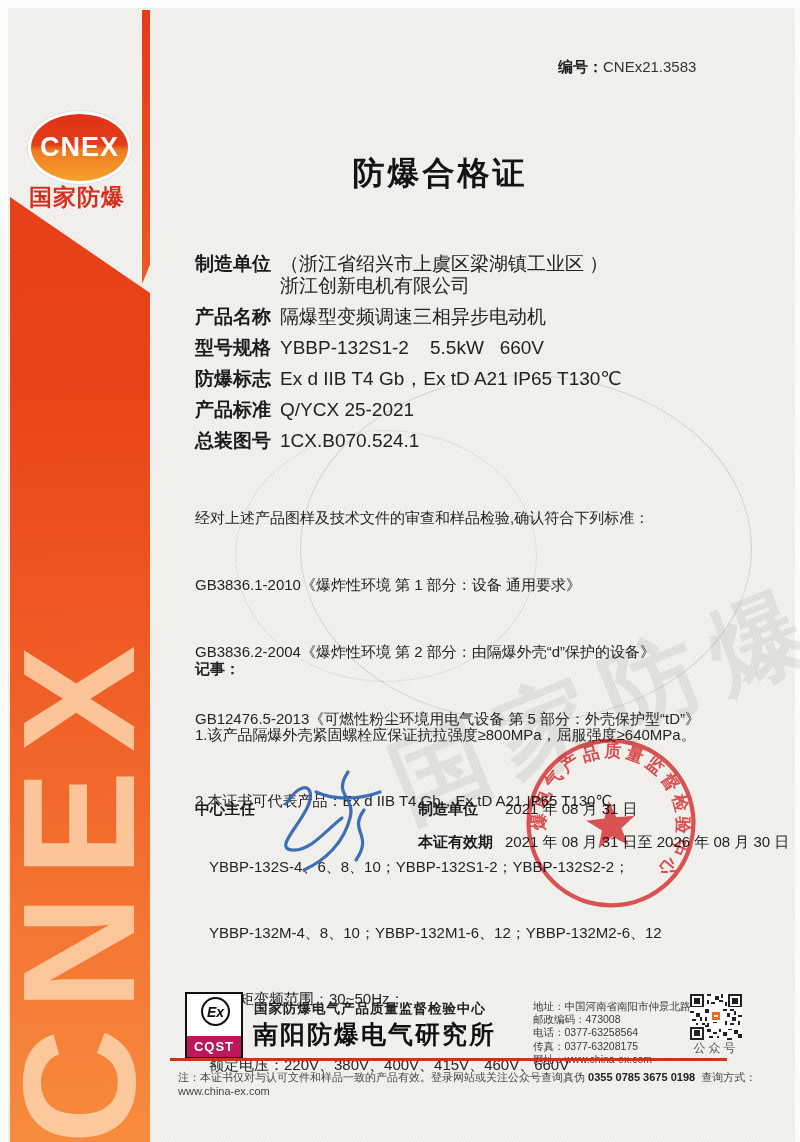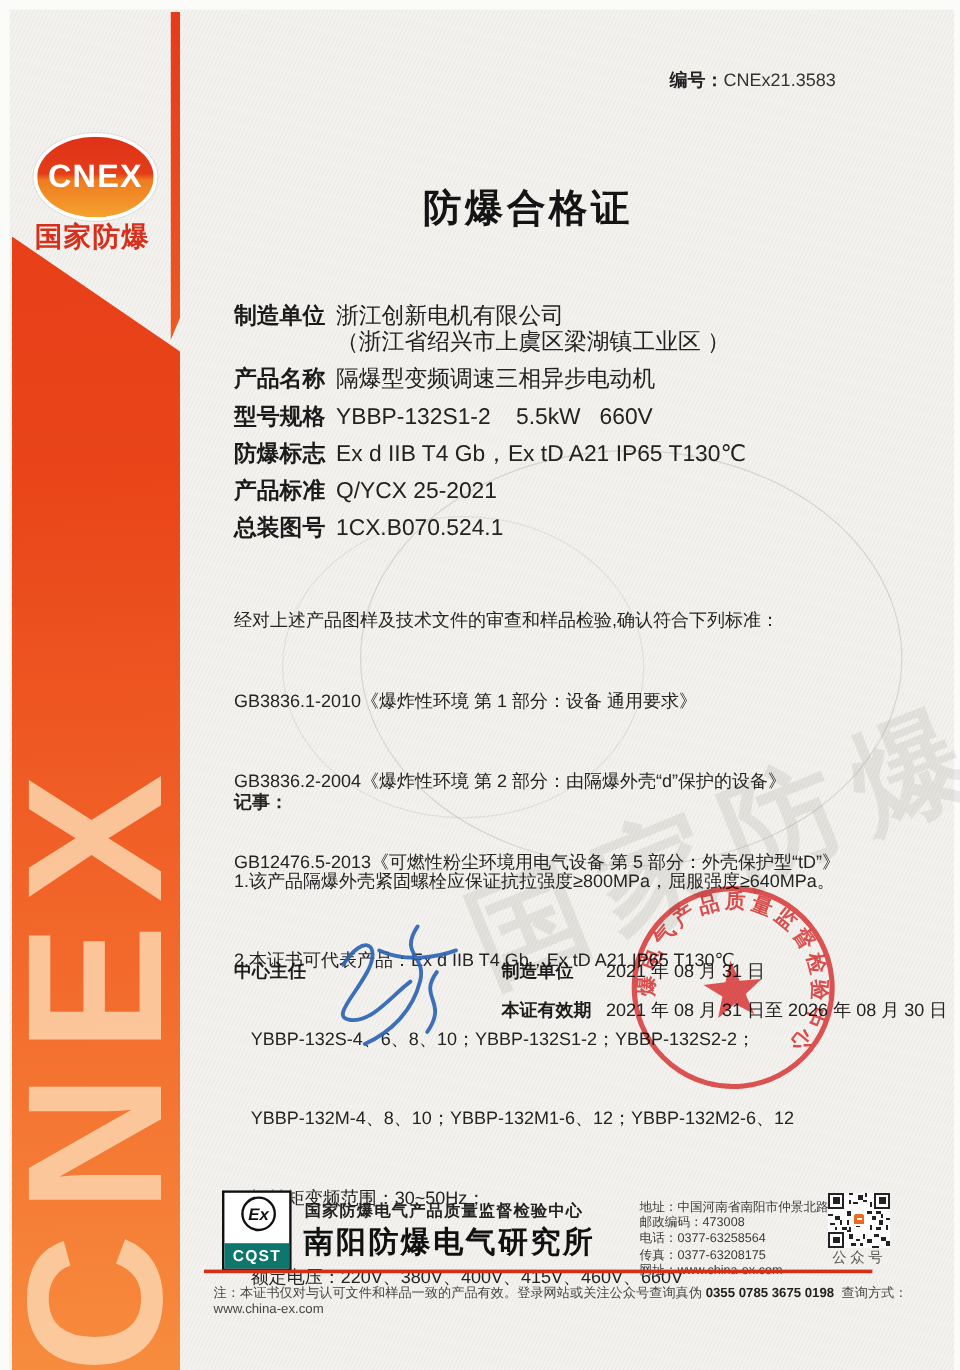--- a/index.html
+++ b/index.html
@@ -53,21 +53,21 @@
   .sig{position:absolute;left:252px;top:762px;}
   
   .stamp{position:absolute;left:520px;top:732px;width:182px;height:182px;
         transform:rotate(-6deg);opacity:.9;mix-blend-mode:multiply;}
   
   .exlogo{position:absolute;left:185px;top:992px;width:58px;height:67px;box-sizing:border-box;
         border:2px solid #111;background:#fff;}
   .exlogo .circ{position:absolute;left:14px;top:3px;width:25px;height:25px;border:2.5px solid #111;
         border-radius:50%;display:flex;align-items:center;justify-content:center;
         font-weight:bold;font-style:italic;font-size:14px;color:#111;}
-  .exlogo .cqst{position:absolute;left:0;bottom:0;width:100%;height:21px;background:#0f766e;color:#fff;
+  .exlogo .cqst{position:absolute;left:0;bottom:0;width:100%;height:21px;background:#be185d;color:#fff;
         font-weight:bold;font-size:13px;letter-spacing:1px;display:flex;align-items:center;justify-content:center;}
   .org1{position:absolute;left:254px;top:1000px;font-size:13.5px;color:#222;letter-spacing:1px;font-weight:bold;}
   .org2{position:absolute;left:253px;top:1018px;font-size:25px;color:#111;font-weight:bold;letter-spacing:2px;}
   .contact{position:absolute;left:533px;top:1000px;font-size:10.5px;color:#3a3a3a;line-height:13.2px;}
   .qr{position:absolute;left:688px;top:994px;width:56px;height:46px;}
   .qr-label{position:absolute;left:684px;top:1040px;width:64px;text-align:center;
         font-size:12px;color:#555;letter-spacing:3px;}
   .redline{position:absolute;left:170px;top:1058px;width:557px;height:2.5px;background:#d42f17;}
   .footnote{position:absolute;left:178px;top:1070px;font-size:11px;color:#454545;white-space:pre-wrap;}
   .footnote b{color:#222;margin-top:16px;}
@@ -90,22 +90,22 @@
 </div>
 <div class="logo-sub">国家防爆</div>
 
 <div class="cert-no"><b>编号：</b><span>CNEx21.3583</span></div>
 <div class="title">防爆合格证</div>
 
 <div class="fields">
   <div class="frow">
     <div class="flabel">制造单位</div>
     <div>
+      <div class="fval">（浙江省绍兴市上虞区梁湖镇工业区 ）</div>
       <div class="fval">浙江创新电机有限公司</div>
-      <div class="fval">（浙江省绍兴市上虞区梁湖镇工业区 ）</div>
     </div>
   </div>
   <div class="frow">
     <div class="flabel">产品名称</div>
     <div class="fval">隔爆型变频调速三相异步电动机</div>
   </div>
   <div class="frow">
     <div class="flabel">型号规格</div>
     <div class="fval">YBBP-132S1-2    5.5kW   660V</div>
   </div>

